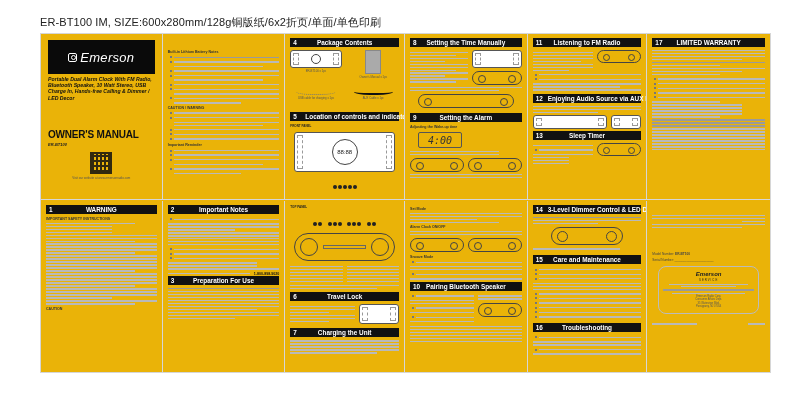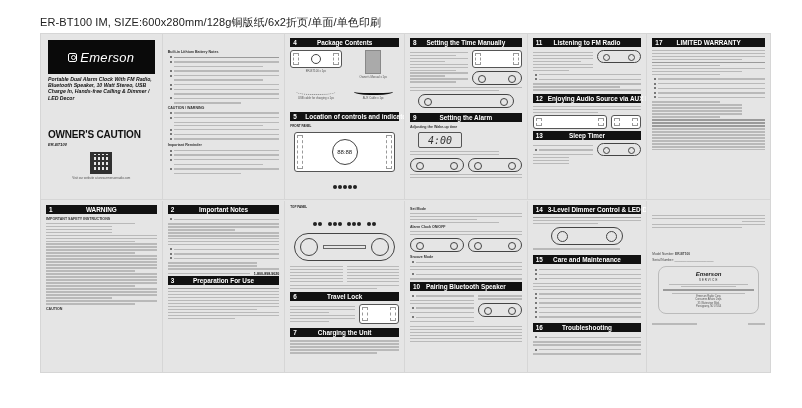--- a/index.html
+++ b/index.html
@@ -1,19 +1,19 @@
 <!DOCTYPE html>
 <html><head>
 <meta charset="utf-8">
 <style>
   * { box-sizing: border-box; margin: 0; padding: 0; }
   html, body { width: 802px; height: 408px; background: #ffffff; overflow: hidden; }
   body { font-family: "Liberation Sans", sans-serif; color: #222; position: relative; }
   .spec { position: absolute; left: 40px; top: 15px; font-size: 11px; color: #222; letter-spacing: 0.1px; }
-  .sheet { position: absolute; left: 40px; top: 33px; width: 731px; height: 340px; border: 1px solid #d6d6d6; background: #e5e5e5; }
+  .sheet { position: absolute; left: 40px; top: 33px; width: 731px; height: 340px; border: 1px solid #d6d6d6; background: #eab308; }
   .row { position: absolute; left: 0; width: 100%; display: flex; }
   .row.top { top: 0; height: 166px; border-bottom: 1px solid #d6d6d6; }
   .row.bottom { top: 167px; height: 172px; }
   .panel { position: relative; height: 100%; border-right: 1px solid #d6d6d6; padding: 4px 5px; overflow: hidden; }
   .panel:last-child { border-right: none; }
   .p1 { width: 122px; } .p2 { width: 123px; } .p3 { width: 120px; }
   .p4 { width: 123px; } .p5 { width: 120px; } .p6 { width: 123px; }
   .hbar { background: #111; color: #fff; font-size: 6.4px; font-weight: bold; height: 9px; line-height: 9px; display: flex; padding: 0 3px; margin-bottom: 3px; }
   .hbar .num { width: 12px; flex: none; }
   .hbar .ttl { flex: 1; text-align: center; padding-right: 12px; white-space: nowrap; }
@@ -71,21 +71,21 @@
 <div class="sheet">
 
   <div class="row top">
 
     <div class="panel p1">
       <div class="cover-logo">
         <span class="mark"></span>
         <span>Emerson</span>
       </div>
       <div class="cover-sub">Portable Dual Alarm Clock With FM Radio, Bluetooth Speaker, 10 Watt Stereo, USB Charge In, Hands-free Calling &amp; Dimmer / LED Decor</div>
-      <div class="cover-manual">OWNER'S CAUTION</div>
+      <div class="cover-manual">OWNER'S MANUAL</div>
       <div class="cover-model">ER-BT100</div>
       <div class="qr"></div>
       <div class="cover-url">Visit our website at www.emersonradio.com</div>
     </div>
 
     <div class="panel p2">
       <div style="height:10px"></div>
       <div class="subhead">Built-in Lithium Battery Notes</div>
       <div class="bullet">
           <div class="line d"></div>

